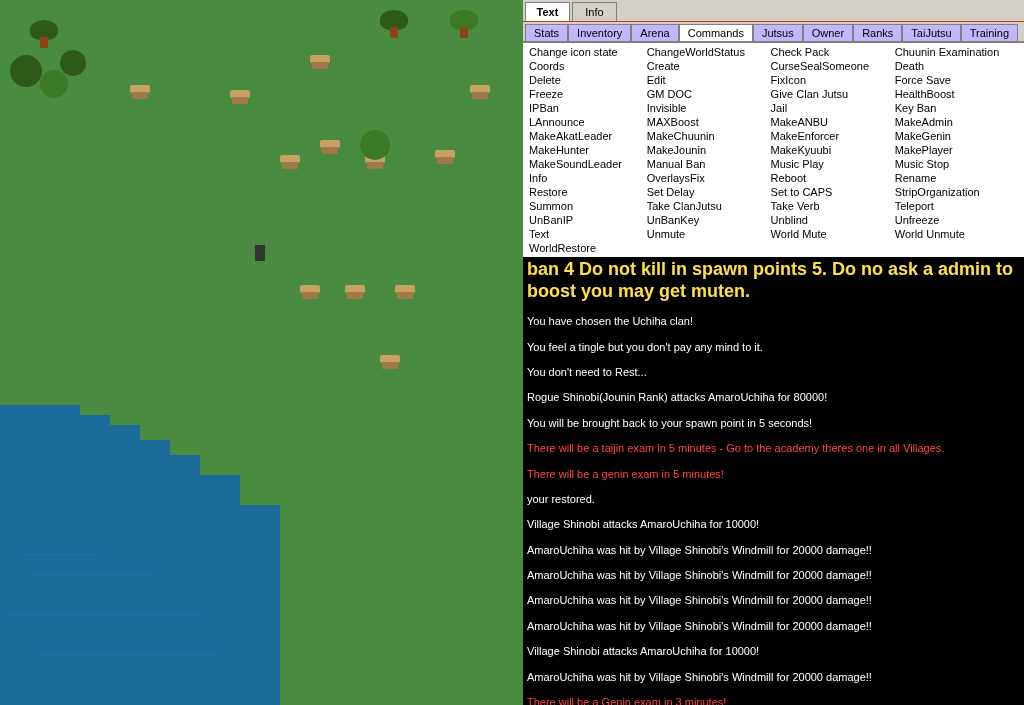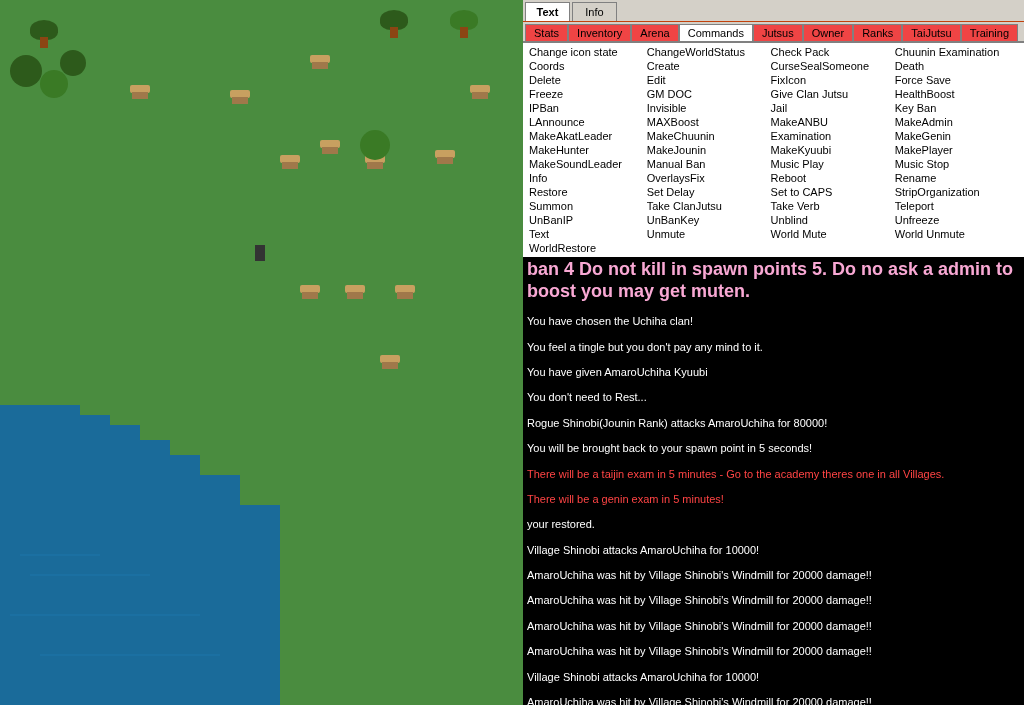--- a/index.html
+++ b/index.html
@@ -80,21 +80,21 @@
     #sub-tab-bar {
       display: flex;
       background: #d4d0c8;
       border-bottom: 2px solid #808080;
       padding: 2px 2px 0 2px;
       gap: 0;
     }
 
     .sub-tab-btn {
       padding: 2px 8px;
-      background: #ef4444;
+      background: #c4b5fd;
       border: 1px solid #808080;
       border-bottom: none;
       cursor: pointer;
       font-size: 11px;
       font-family: Arial, sans-serif;
       text-align: center;
     }
 
     .sub-tab-btn.active {
       background: #ffffff;
@@ -127,21 +127,21 @@
       flex: 1;
       background: #000;
       overflow-y: auto;
       padding: 2px 4px;
       display: flex;
       flex-direction: column;
       gap: 0;
     }
 
     .announce-text {
-      color: #f9a8d4;
+      color: #fde047;
       font-size: 18px;
       font-weight: bold;
       font-family: Arial, sans-serif;
       line-height: 1.2;
       margin-bottom: 2px;
     }
 
     .chat-line {
       color: #ffffff;
       font-size: 11px;
@@ -371,21 +371,21 @@
           </tr>
           <tr>
             <td>LAnnounce</td>
             <td>MAXBoost</td>
             <td>MakeANBU</td>
             <td>MakeAdmin</td>
           </tr>
           <tr>
             <td>MakeAkatLeader</td>
             <td>MakeChuunin</td>
-            <td>Examination</td>
+            <td>MakeEnforcer</td>
             <td>MakeGenin</td>
           </tr>
           <tr>
             <td>MakeHunter</td>
             <td>MakeJounin</td>
             <td>MakeKyuubi</td>
             <td>MakePlayer</td>
           </tr>
           <tr>
             <td>MakeSoundLeader</td>
@@ -431,21 +431,20 @@
           </tr>
         </tbody>
     </table>
   </div>
 
   <div id="chat-area">
     <div class="announce-text">ban 4 Do not kill in spawn points 5. Do no ask a admin to boost you may get muten.</div>
     <div id="chat-lines-container">
         <div class="chat-line">You have chosen the Uchiha clan!</div>
         <div class="chat-line">You feel a tingle but you don't pay any mind to it.</div>
-        <div class="chat-line">You have given AmaroUchiha Kyuubi</div>
         <div class="chat-line">You don't need to Rest...</div>
         <div class="chat-line">Rogue Shinobi(Jounin Rank) attacks AmaroUchiha for 80000!</div>
         <div class="chat-line">You will be brought back to your spawn point in 5 seconds!</div>
         <div class="chat-line red">There will be a taijin exam in 5 minutes - Go to the academy theres one in all Villages.</div>
         <div class="chat-line red">There will be a genin exam in 5 minutes!</div>
         <div class="chat-line">your restored.</div>
         <div class="chat-line">Village Shinobi attacks AmaroUchiha for 10000!</div>
         <div class="chat-line">AmaroUchiha was hit by Village Shinobi's Windmill for 20000 damage!!</div>
         <div class="chat-line">AmaroUchiha was hit by Village Shinobi's Windmill for 20000 damage!!</div>
         <div class="chat-line">AmaroUchiha was hit by Village Shinobi's Windmill for 20000 damage!!</div>

